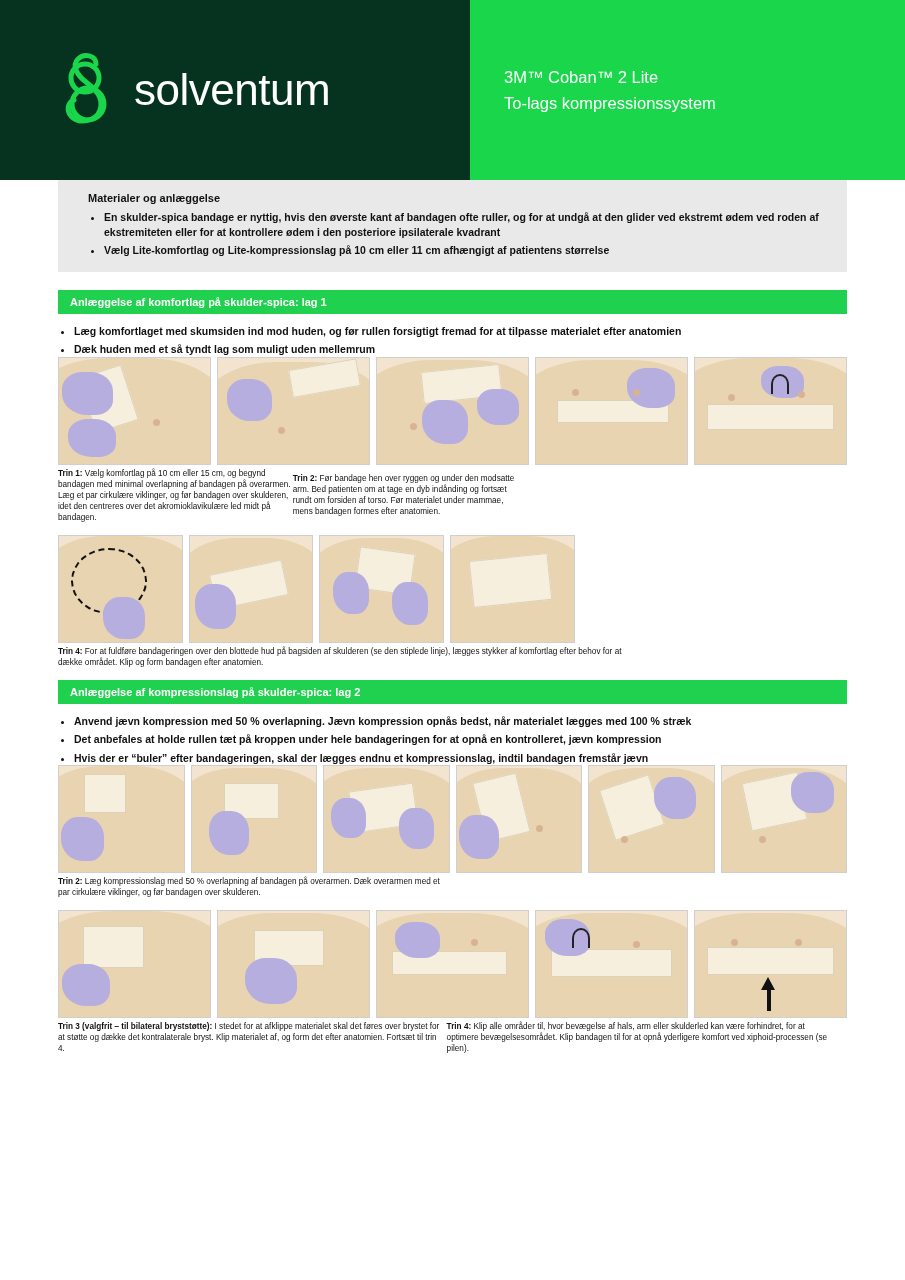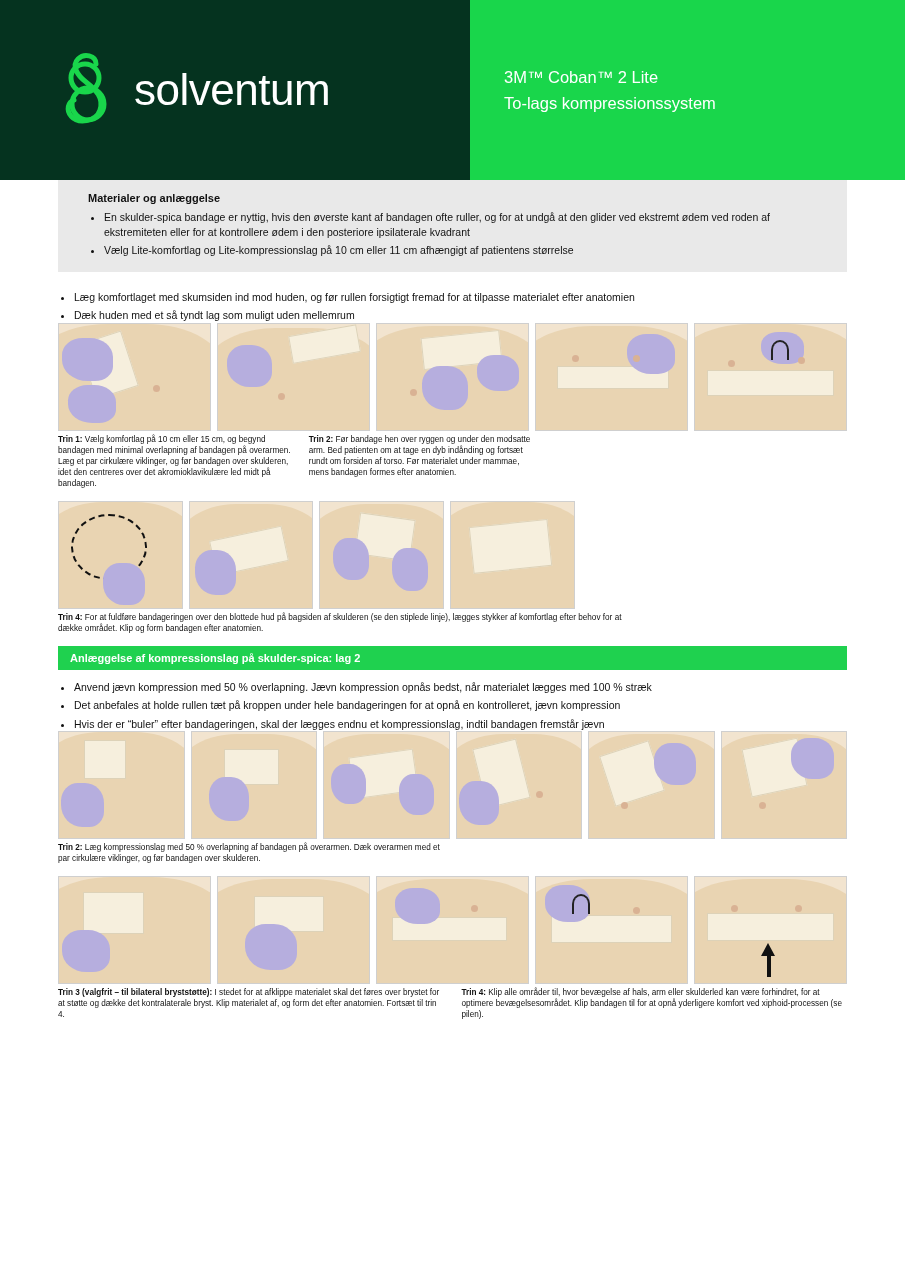--- a/index.html
+++ b/index.html
@@ -63,21 +63,21 @@
   .grey-box {
     background: #e9e9e9;
     padding: 12px 16px 14px 30px;
     margin-bottom: 18px;
   }
   .grey-box .box-title {
     font-weight: bold;
     font-size: 11px;
     margin-bottom: 6px;
   }
-  ul.bullets { margin: 0; padding-left: 16px; }
+  ul.bullets { margin: 0; padding-left: 16px; font-weight: bold; }
   ul.bullets li {
     font-size: 10.5px;
     line-height: 14.5px;
     margin-bottom: 4px;
   }
   ul.bullets li:last-child { margin-bottom: 0; }
 
   .green-bar {
     background: #1fd14f;
     color: #ffffff;
@@ -94,21 +94,21 @@
   .strip { display: flex; gap: 6px; margin-bottom: 3px; }
   .photo {
     background: #f2e4cf;
     border: 1px solid #cfcfcf;
     position: relative;
     overflow: hidden;
     flex: 1;
     height: 108px;
   }
 
-  .caption-row { display: flex; gap: 18px; margin-bottom: 12px; }
+  .caption-row { display: flex; gap: 2px; margin-bottom: 12px; align-items: center; }
   .caption {
     font-size: 8.2px;
     line-height: 11px;
   }
   .caption b { font-weight: bold; }
   .torso {
     position: absolute;
     left: -10%;
     top: 8%;
     width: 120%;
@@ -183,20 +183,21 @@
 
 
   <div class="grey-box">
     <div class="box-title">Materialer og anlæggelse</div>
     <ul class="bullets">
       <li>En skulder-spica bandage er nyttig, hvis den øverste kant af bandagen ofte ruller, og for at undgå at den glider ved ekstremt ødem ved roden af ekstremiteten eller for at kontrollere ødem i den posteriore ipsilaterale kvadrant</li>
       <li>Vælg Lite-komfortlag og Lite-kompressionslag på 10 cm eller 11 cm afhængigt af patientens størrelse</li>
     </ul>
   </div>
 
+  <div class="green-bar">Anlæggelse af komfortlag på skulder-spica: lag 1</div>
   <ul class="bullets section-bullets">
     <li>Læg komfortlaget med skumsiden ind mod huden, og før rullen forsigtigt fremad for at tilpasse materialet efter anatomien</li>
     <li>Dæk huden med et så tyndt lag som muligt uden mellemrum</li>
   </ul>
 
   <div class="strip">
     <div class="photo">
       <div class="torso" style="left:-20%;top:0;width:130%;height:110%"></div>
       <div class="bandage" style="left:18%;top:12%;width:30%;height:55%;transform:rotate(-18deg)"></div>
       <div class="hand" style="left:2%;top:14%;width:34%;height:40%"></div>

